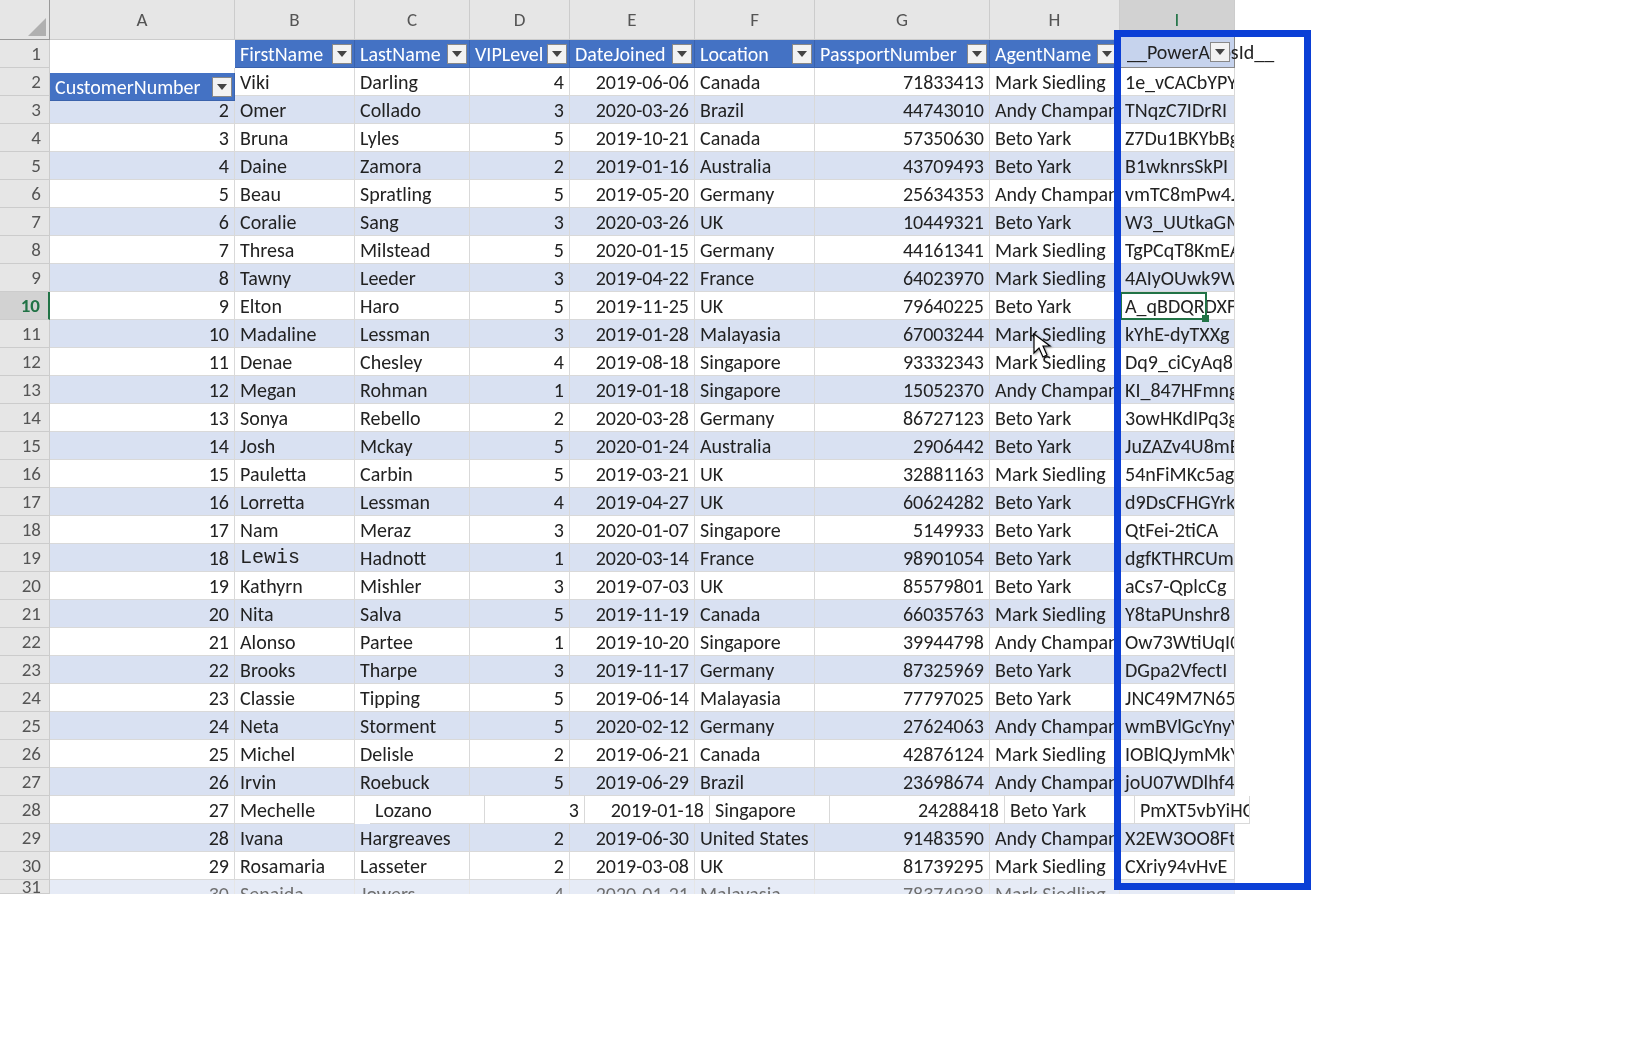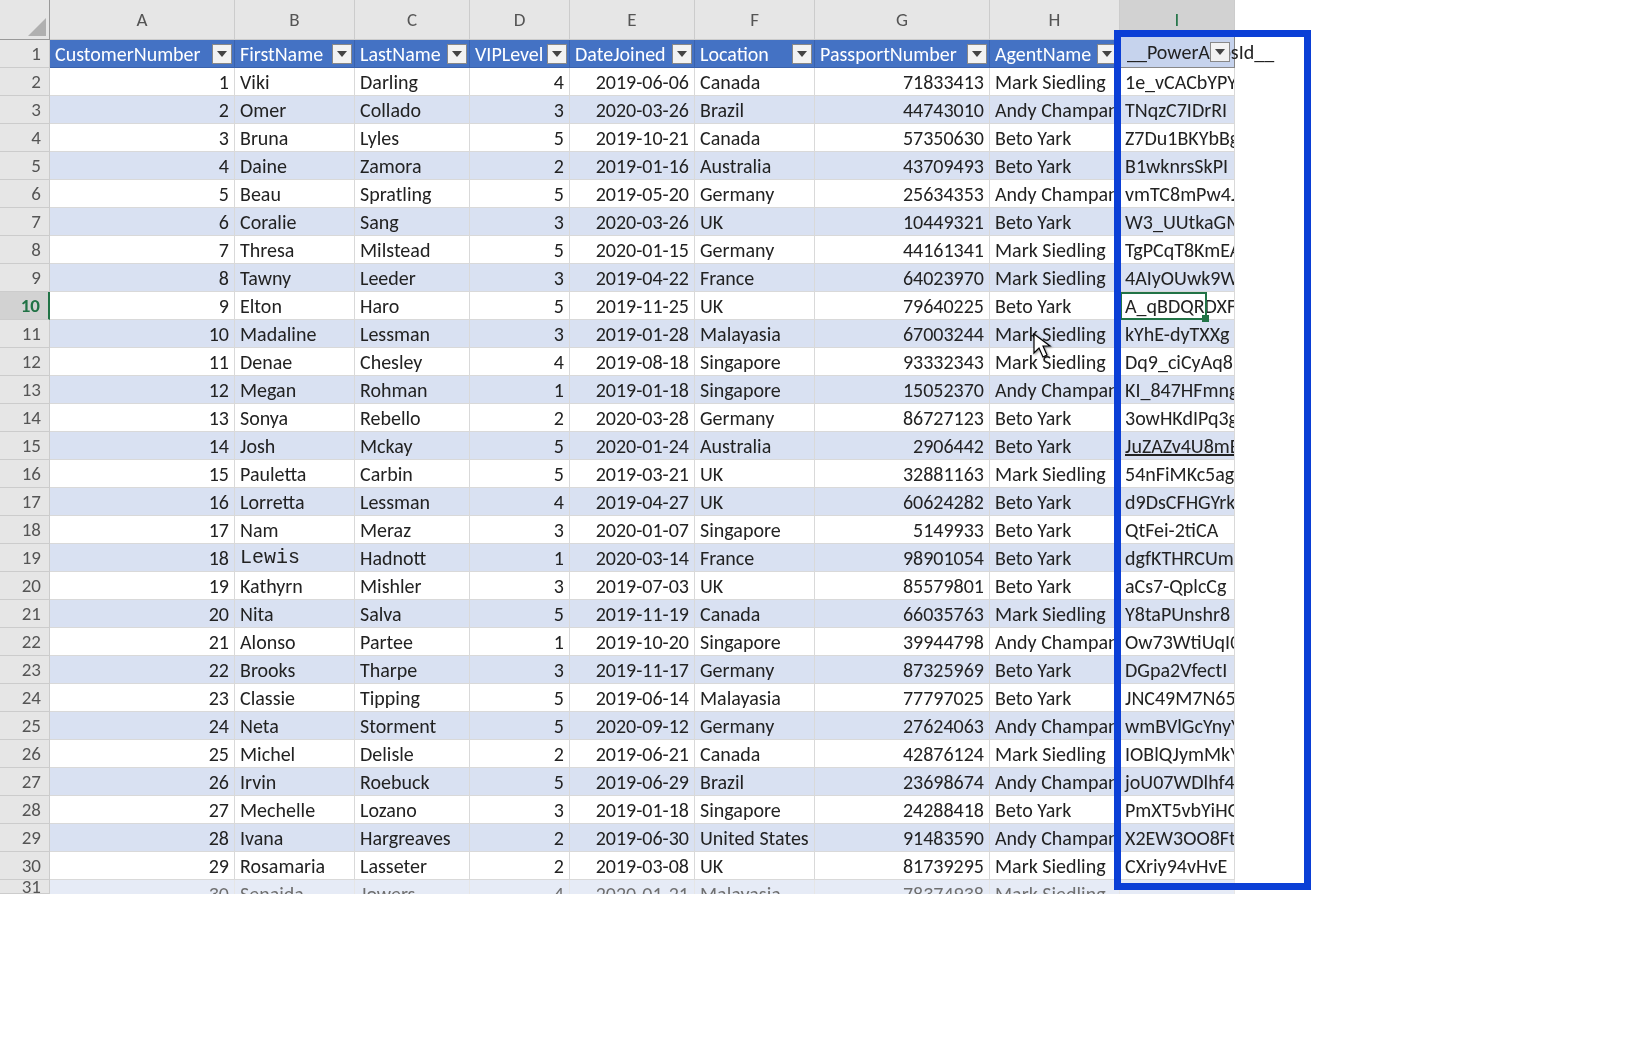--- a/index.html
+++ b/index.html
@@ -182,21 +182,21 @@
     <div class="rowhdr">25</div>
     <div class="rowhdr">26</div>
     <div class="rowhdr">27</div>
     <div class="rowhdr">28</div>
     <div class="rowhdr">29</div>
     <div class="rowhdr">30</div>
     <div class="rowhdr" style="height: 14px; overflow: hidden;">31</div>
   </div>
 <div class="body" id="grid">
     <div class="row header-row">
-      <div class="cell cA" style="width: 185px;">
+      <div class="cell cA" style="width: 185px; margin-top: 33px;">
         <span>CustomerNumber</span>
         <span class="filter-btn"></span>
       </div>
       <div class="cell cB" style="width: 120px;">
         <span>FirstName</span>
         <span class="filter-btn"></span>
       </div>
       <div class="cell cC" style="width: 115px;">
         <span>LastName</span>
         <span class="filter-btn"></span>
@@ -370,21 +370,21 @@
     </div>
     <div class="row band">
       <div class="cell cA num" style="width: 185px;">14</div>
       <div class="cell cB" style="width: 120px;">Josh</div>
       <div class="cell cC" style="width: 115px;">Mckay</div>
       <div class="cell cD num" style="width: 100px;">5</div>
       <div class="cell cE num" style="width: 125px;">2020-01-24</div>
       <div class="cell cF" style="width: 120px;">Australia</div>
       <div class="cell cG num" style="width: 175px;">2906442</div>
       <div class="cell cH" style="width: 130px;">Beto Yark</div>
-      <div class="cell cI" style="width: 115px; text-decoration: underline;">JuZAZv4U8mE</div>
+      <div class="cell cI" style="width: 115px;">JuZAZv4U8mE</div>
     </div>
     <div class="row">
       <div class="cell cA num" style="width: 185px;">15</div>
       <div class="cell cB" style="width: 120px;">Pauletta</div>
       <div class="cell cC" style="width: 115px;">Carbin</div>
       <div class="cell cD num" style="width: 100px;">5</div>
       <div class="cell cE num" style="width: 125px;">2019-03-21</div>
       <div class="cell cF" style="width: 120px;">UK</div>
       <div class="cell cG num" style="width: 175px;">32881163</div>
       <div class="cell cH" style="width: 130px;">Mark Siedling</div>
@@ -476,21 +476,21 @@
       <div class="cell cF" style="width: 120px;">Malayasia</div>
       <div class="cell cG num" style="width: 175px;">77797025</div>
       <div class="cell cH" style="width: 130px;">Beto Yark</div>
       <div class="cell cI" style="width: 115px;">JNC49M7N65M</div>
     </div>
     <div class="row band">
       <div class="cell cA num" style="width: 185px;">24</div>
       <div class="cell cB" style="width: 120px;">Neta</div>
       <div class="cell cC" style="width: 115px;">Storment</div>
       <div class="cell cD num" style="width: 100px;">5</div>
-      <div class="cell cE num" style="width: 125px;">2020-09-12</div>
+      <div class="cell cE num" style="width: 125px;">2020-02-12</div>
       <div class="cell cF" style="width: 120px;">Germany</div>
       <div class="cell cG num" style="width: 175px;">27624063</div>
       <div class="cell cH" style="width: 130px;">Andy Champan</div>
       <div class="cell cI" style="width: 115px;">wmBVlGcYnyY</div>
     </div>
     <div class="row">
       <div class="cell cA num" style="width: 185px;">25</div>
       <div class="cell cB" style="width: 120px;">Michel</div>
       <div class="cell cC" style="width: 115px;">Delisle</div>
       <div class="cell cD num" style="width: 100px;">2</div>
@@ -507,21 +507,21 @@
       <div class="cell cD num" style="width: 100px;">5</div>
       <div class="cell cE num" style="width: 125px;">2019-06-29</div>
       <div class="cell cF" style="width: 120px;">Brazil</div>
       <div class="cell cG num" style="width: 175px;">23698674</div>
       <div class="cell cH" style="width: 130px;">Andy Champan</div>
       <div class="cell cI" style="width: 115px;">joU07WDlhf4</div>
     </div>
     <div class="row">
       <div class="cell cA num" style="width: 185px;">27</div>
       <div class="cell cB" style="width: 120px;">Mechelle</div>
-      <div class="cell cC" style="width: 115px;">Lozano</div>
+      <div class="cell cC" style="width: 115px; margin-left: 15px;">Lozano</div>
       <div class="cell cD num" style="width: 100px;">3</div>
       <div class="cell cE num" style="width: 125px;">2019-01-18</div>
       <div class="cell cF" style="width: 120px;">Singapore</div>
       <div class="cell cG num" style="width: 175px;">24288418</div>
       <div class="cell cH" style="width: 130px;">Beto Yark</div>
       <div class="cell cI" style="width: 115px;">PmXT5vbYiHQ</div>
     </div>
     <div class="row band">
       <div class="cell cA num" style="width: 185px;">28</div>
       <div class="cell cB" style="width: 120px;">Ivana</div>

